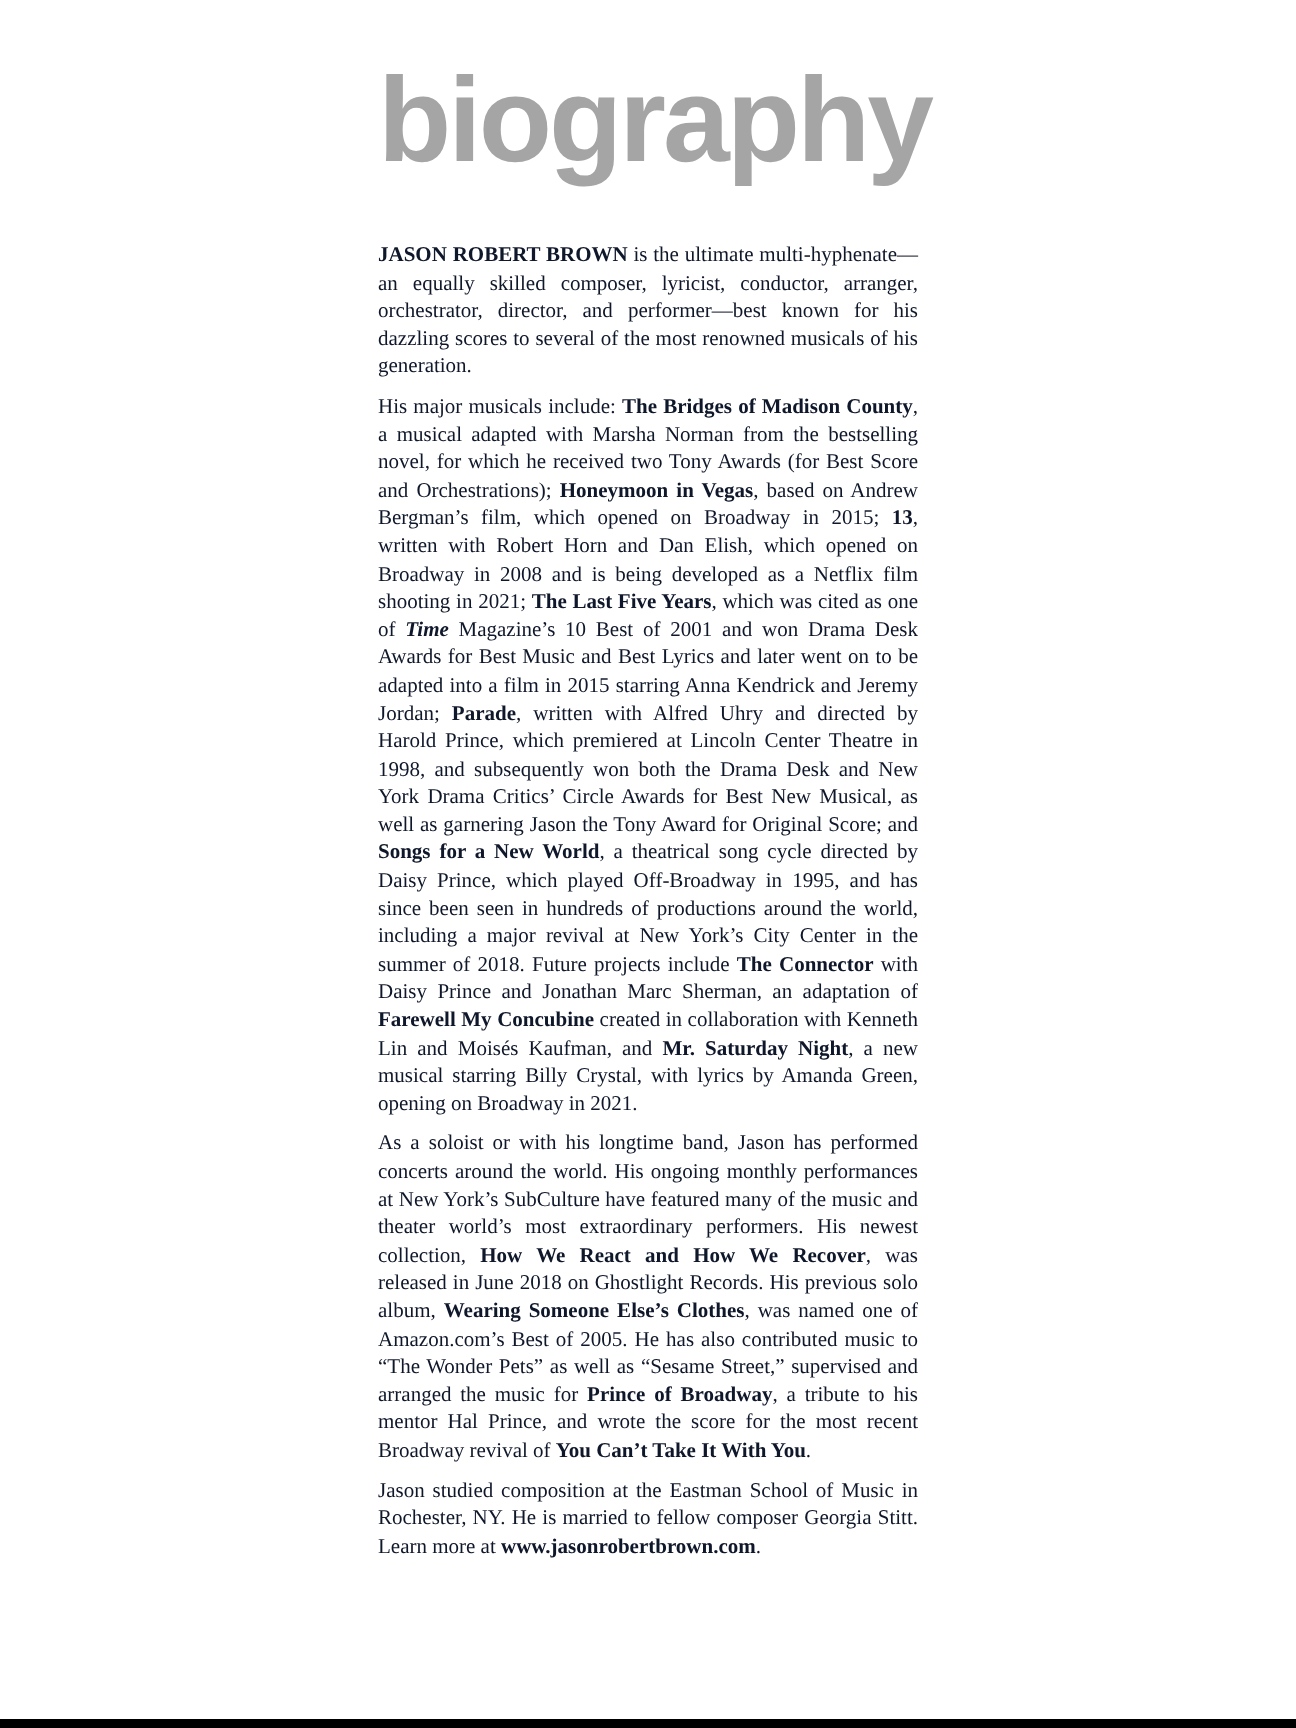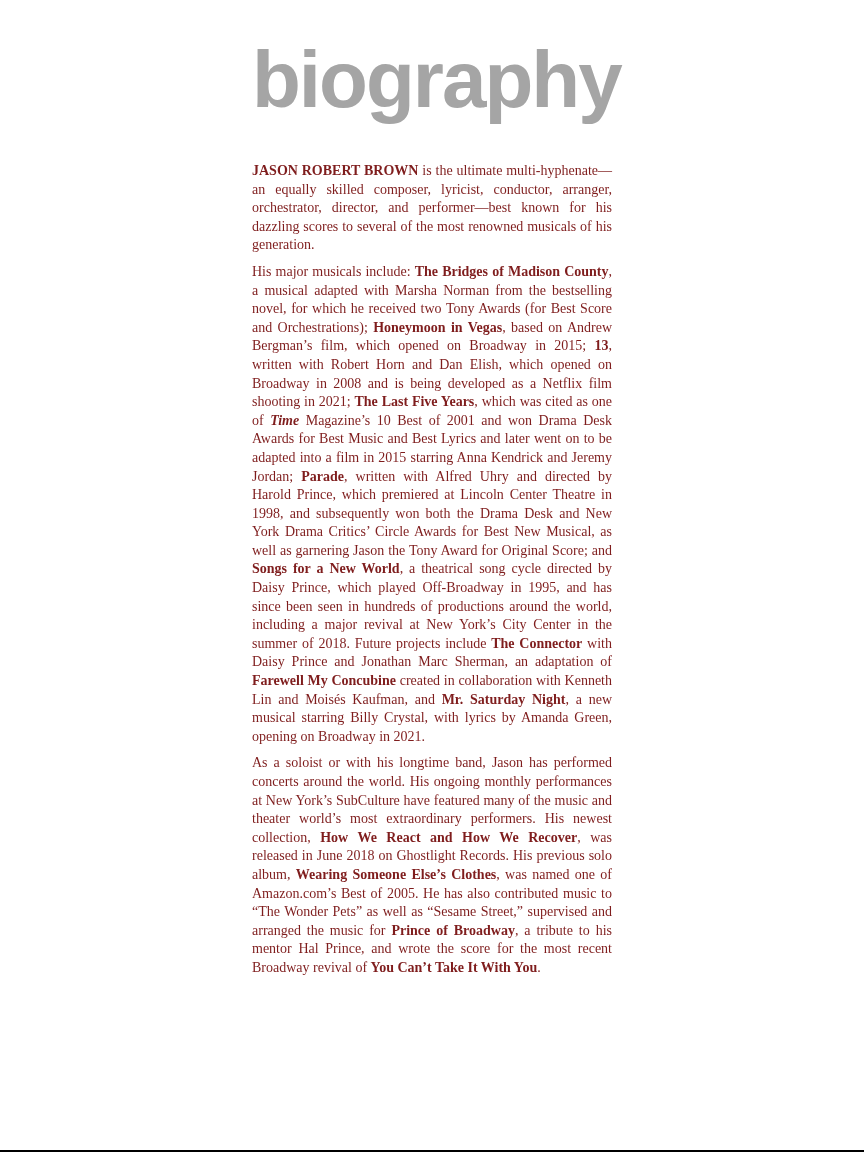--- a/index.html
+++ b/index.html
@@ -7,57 +7,58 @@
     padding: 0;
     background: #ffffff;
   }
   .page {
     position: relative;
     width: 864px;
     height: 1152px;
     background: #ffffff;
     overflow: hidden;
     box-sizing: border-box;
-    border-bottom: 2px solid #000000;
+    border-bottom: 6px solid #000000;
   }
   .column {
     position: absolute;
     left: 252px;
     top: 40px;
     width: 360px;
   }
   .page-title {
     margin: 0 0 42px 0;
     font-family: "Liberation Sans", "DejaVu Sans", sans-serif;
     font-weight: bold;
     font-size: 80px;
     line-height: 1;
     letter-spacing: -2px;
     color: #a5a5a5;
   }
   .body-text {
     font-family: "Liberation Serif", "DejaVu Serif", serif;
     font-size: 14px;
     line-height: 18.6px;
-    color: #7f1d1d;
+    color: #0f172a;
     text-align: justify;
   }
   .body-text p.para {
     margin: 0 0 8px 0;
   }
   .seg-n  { font-weight: normal; font-style: normal; }
   .seg-b  { font-weight: bold;   font-style: normal; }
   .seg-i  { font-weight: bold; font-style: italic; }
   .seg-bi { font-weight: bold;   }
 </style>
 </head>
 <body>
 
 <div class="page">
   <div class="column">
     <h1 class="page-title">biography</h1>
     <div class="body-text">
         <p class="para"><span class="seg-b">JASON ROBERT BROWN</span><span class="seg-n"> is the ultimate multi-hyphenate—an equally skilled composer, lyricist, conductor, arranger, orchestrator, director, and performer—best known for his dazzling scores to several of the most renowned musicals of his generation.</span></p>
         <p class="para"><span class="seg-n">His major musicals include: </span><span class="seg-bi">The Bridges of Madison County</span><span class="seg-n">, a musical adapted with Marsha Norman from the bestselling novel, for which he received two Tony Awards (for Best Score and Orchestrations); </span><span class="seg-bi">Honeymoon in Vegas</span><span class="seg-n">, based on Andrew Bergman’s film, which opened on Broadway in 2015; </span><span class="seg-bi">13</span><span class="seg-n">, written with Robert Horn and Dan Elish, which opened on Broadway in 2008 and is being developed as a Netflix film shooting in 2021; </span><span class="seg-bi">The Last Five Years</span><span class="seg-n">, which was cited as one of </span><span class="seg-i">Time</span><span class="seg-n"> Magazine’s 10 Best of 2001 and won Drama Desk Awards for Best Music and Best Lyrics and later went on to be adapted into a film in 2015 starring Anna Kendrick and Jeremy Jordan; </span><span class="seg-bi">Parade</span><span class="seg-n">, written with Alfred Uhry and directed by Harold Prince, which premiered at Lincoln Center Theatre in 1998, and subsequently won both the Drama Desk and New York Drama Critics’ Circle Awards for Best New Musical, as well as garnering Jason the Tony Award for Original Score; and </span><span class="seg-bi">Songs for a New World</span><span class="seg-n">, a theatrical song cycle directed by Daisy Prince, which played Off-Broadway in 1995, and has since been seen in hundreds of productions around the world, including a major revival at New York’s City Center in the summer of 2018. Future projects include </span><span class="seg-bi">The Connector</span><span class="seg-n"> with Daisy Prince and Jonathan Marc Sherman, an adaptation of </span><span class="seg-bi">Farewell My Concubine</span><span class="seg-n"> created in collaboration with Kenneth Lin and Moisés Kaufman, and </span><span class="seg-bi">Mr. Saturday Night</span><span class="seg-n">, a new musical starring Billy Crystal, with lyrics by Amanda Green, opening on Broadway in 2021.</span></p>
         <p class="para"><span class="seg-n">As a soloist or with his longtime band, Jason has performed concerts around the world. His ongoing monthly performances at New York’s SubCulture have featured many of the music and theater world’s most extraordinary performers. His newest collection, </span><span class="seg-bi">How We React and How We Recover</span><span class="seg-n">, was released in June 2018 on Ghostlight Records. His previous solo album, </span><span class="seg-bi">Wearing Someone Else’s Clothes</span><span class="seg-n">, was named one of Amazon.com’s Best of 2005. He has also contributed music to “The Wonder Pets” as well as “Sesame Street,” supervised and arranged the music for </span><span class="seg-bi">Prince of Broadway</span><span class="seg-n">, a tribute to his mentor Hal Prince, and wrote the score for the most recent Broadway revival of </span><span class="seg-bi">You Can’t Take It With You</span><span class="seg-n">.</span></p>
+        <p class="para"><span class="seg-n">Jason studied composition at the Eastman School of Music in Rochester, NY. He is married to fellow composer Georgia Stitt. Learn more at </span><span class="seg-b">www.jasonrobertbrown.com</span><span class="seg-n">.</span></p>
       </div>
   </div>
 </div>
 
 </body></html>

